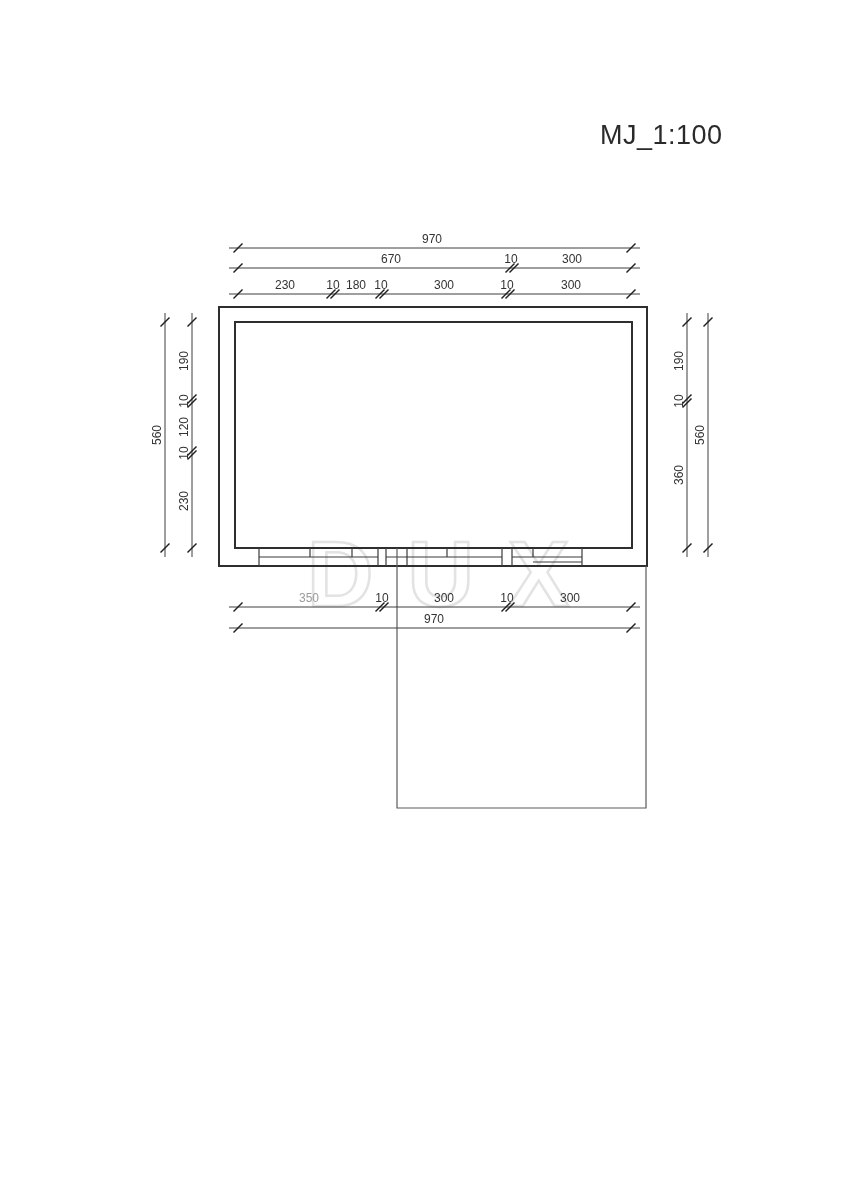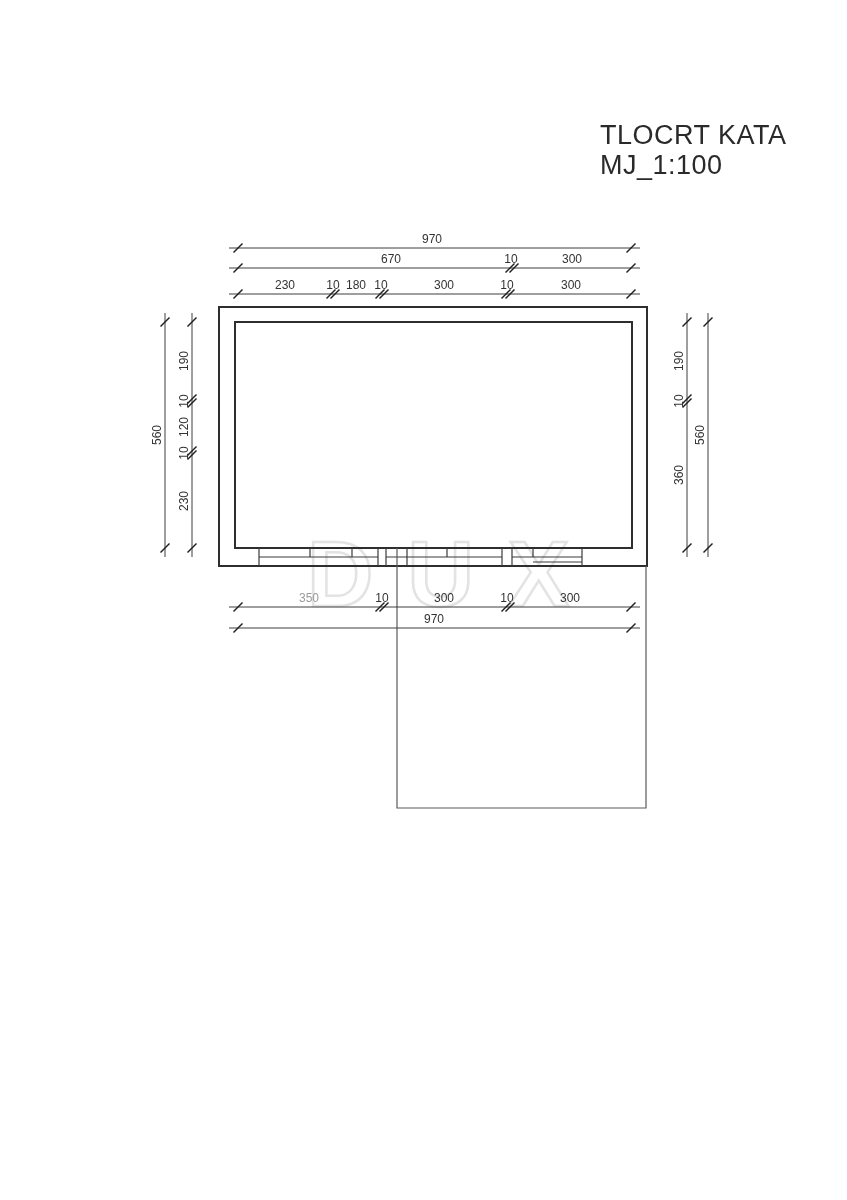--- a/index.html
+++ b/index.html
@@ -52,21 +52,20 @@
   .dim-light{color:#9a9a9a;}
 </style>
 </head>
 <body>
 
 <div class="page">
 
   <div class="wm-logo">DUX</div>
 
   <div class="title-block">
-    <div>TLOCRT KATA</div>
     <div>MJ_1:100</div>
   </div>
 
   <svg class="plan-svg" width="847" height="1200" viewBox="0 0 847 1200">
 
     <g fill="none" stroke="#2e2e2e" stroke-width="2">
       <rect x="219" y="307" width="428" height="259"></rect>
       <rect x="235" y="322" width="397" height="226"></rect>
     </g>
 

